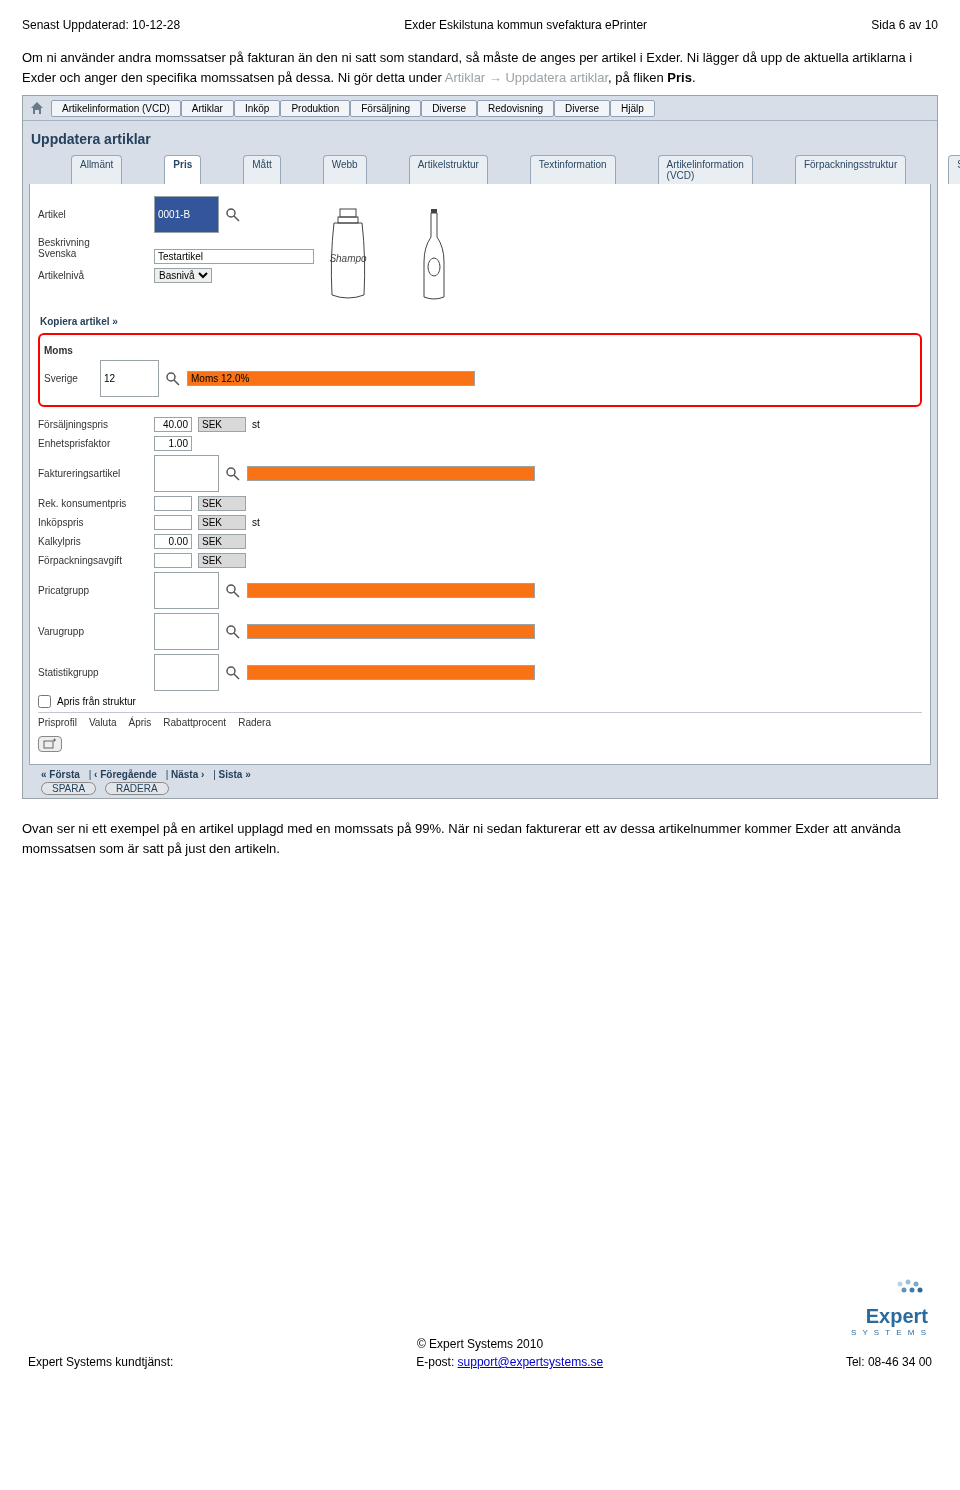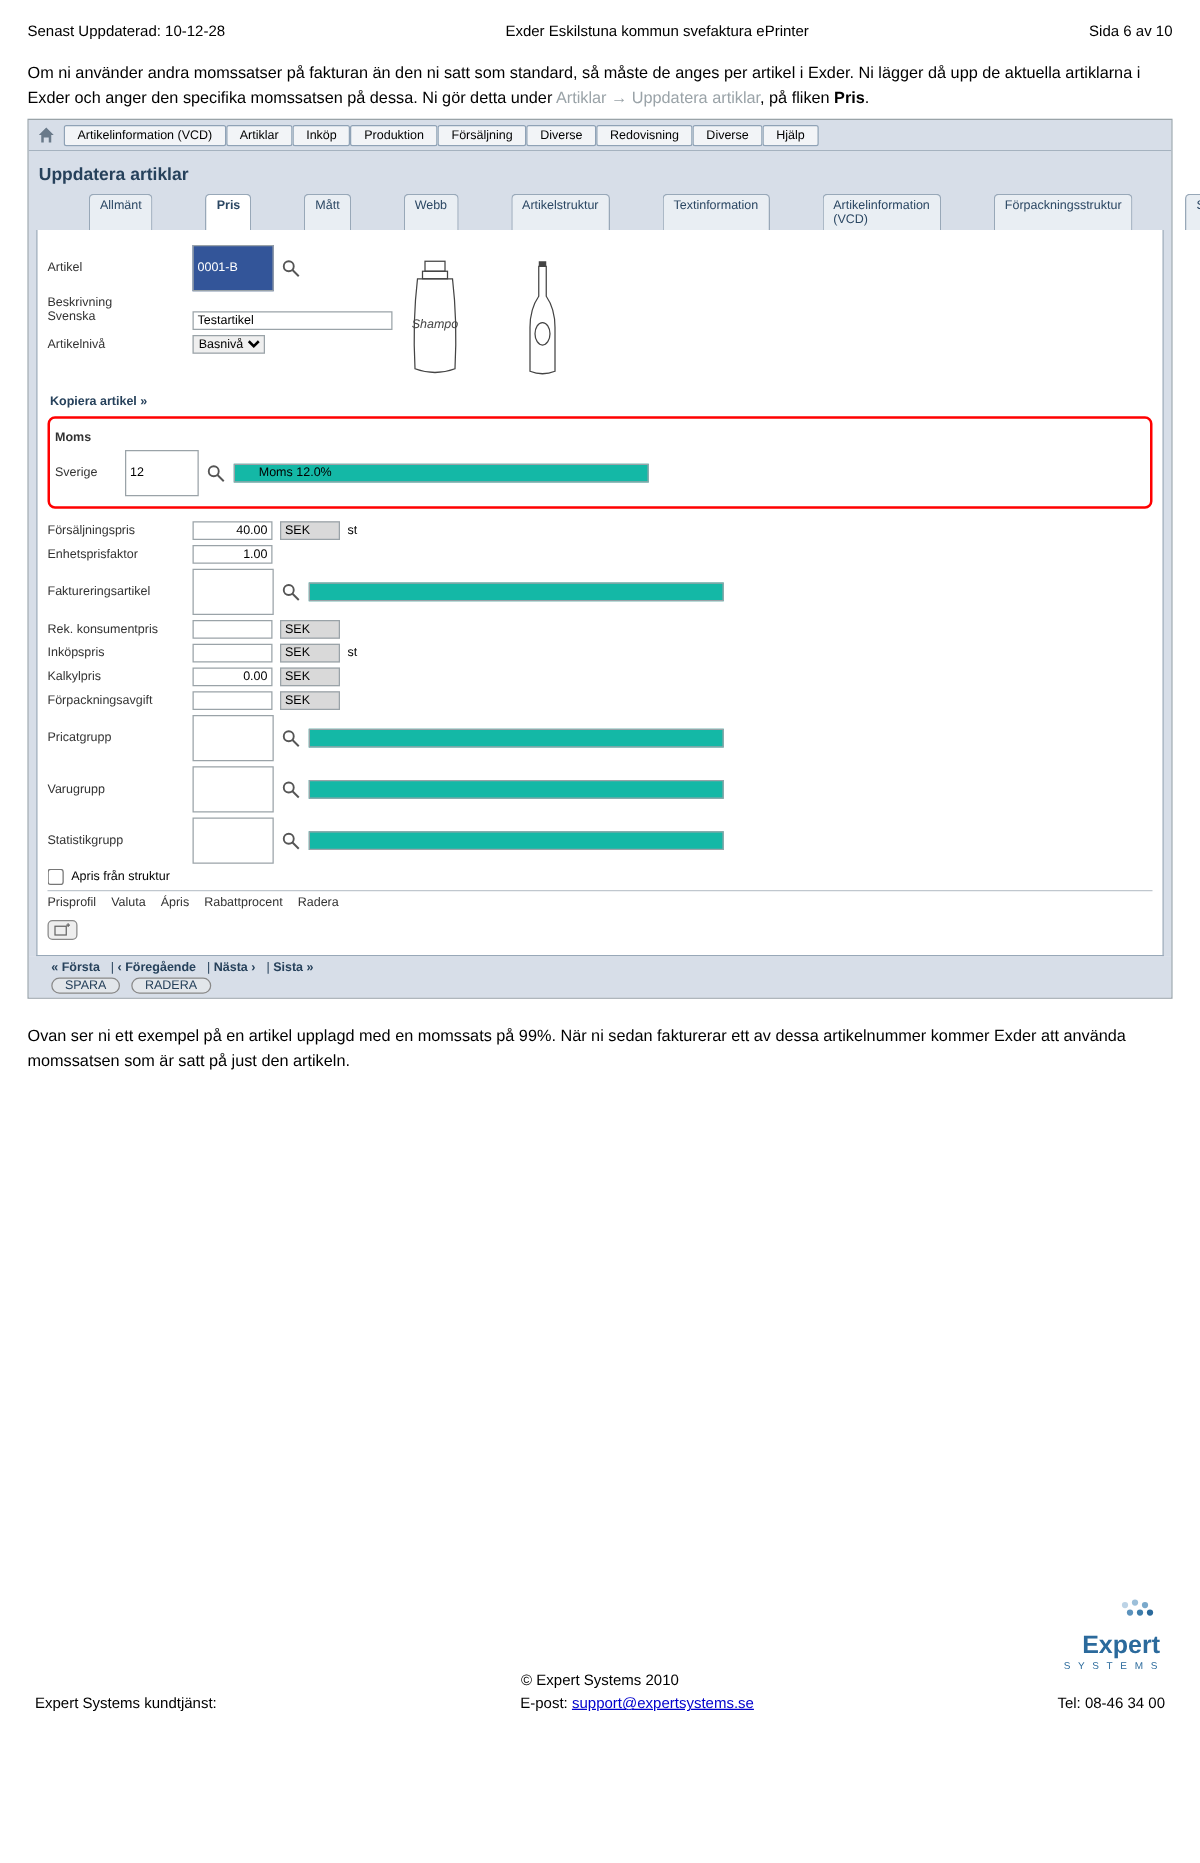--- a/index.html
+++ b/index.html
@@ -56,23 +56,23 @@
   .form-area {
     background: #ffffff;
     border: 1px solid #98a8b8;
     border-top: none;
     padding: 8px;
   }
   .row { display: flex; align-items: center; gap: 6px; margin: 4px 0; }
   .lbl { width: 110px; font-size: 10px; color: #333; }
   .short-in { width: 65px; font-size:10px; padding:12px 3px; border:1px solid #9aa3a8; }
   .mid-in  { width: 160px; font-size:10px; padding:1px 3px; border:1px solid #9aa3a8; background:#d9d9d9; }
-  .num-in  { width: 64px; font-size:10px; padding:1px 3px; text-align:right; border:1px solid #9aa3a8;}
+  .num-in  { width: 38px; font-size:10px; padding:1px 3px; text-align:right; border:1px solid #9aa3a8;}
   .unit-in { width: 48px; font-size:10px; padding:1px 3px; border:1px solid #9aa3a8; background:#d9d9d9;}
-  .long-in { width: 332px; font-size:10px; padding:1px 19px; border:1px solid #9aa3a8; background:#14b8a6;}
+  .long-in { width: 288px; font-size:10px; padding:1px 3px; border:1px solid #9aa3a8; background:#f97316;}
   .selbox  { font-size:10px; border:1px solid #9aa3a8; }
   .mag { width: 16px; height: 16px; }
   .imgs { display:flex; gap: 40px; margin-left: 280px; margin-top:-80px; margin-bottom:10px;}
   .bottle1 svg, .bottle2 svg { display:block; }
   .collapse-link { color:#26415b; font-size:10px; font-weight:bold; padding:4px 2px; }
   .section-label { font-size:10px; font-weight:bold; color:#333; margin-top:6px;}
   .red-box { border: 2px solid #ff0000; border-radius:6px; padding:4px 4px; margin: 2px 0 10px 0;}
   .grid-head { display:flex; gap:12px; font-size:10px; color:#333; padding:4px 0; border-top:1px solid #c0c7ce;}
   .nav-links { padding:4px 18px; font-size:10px; color:#26415b; background:#d7dee8;}
   .nav-links span { margin-right:6px;}

